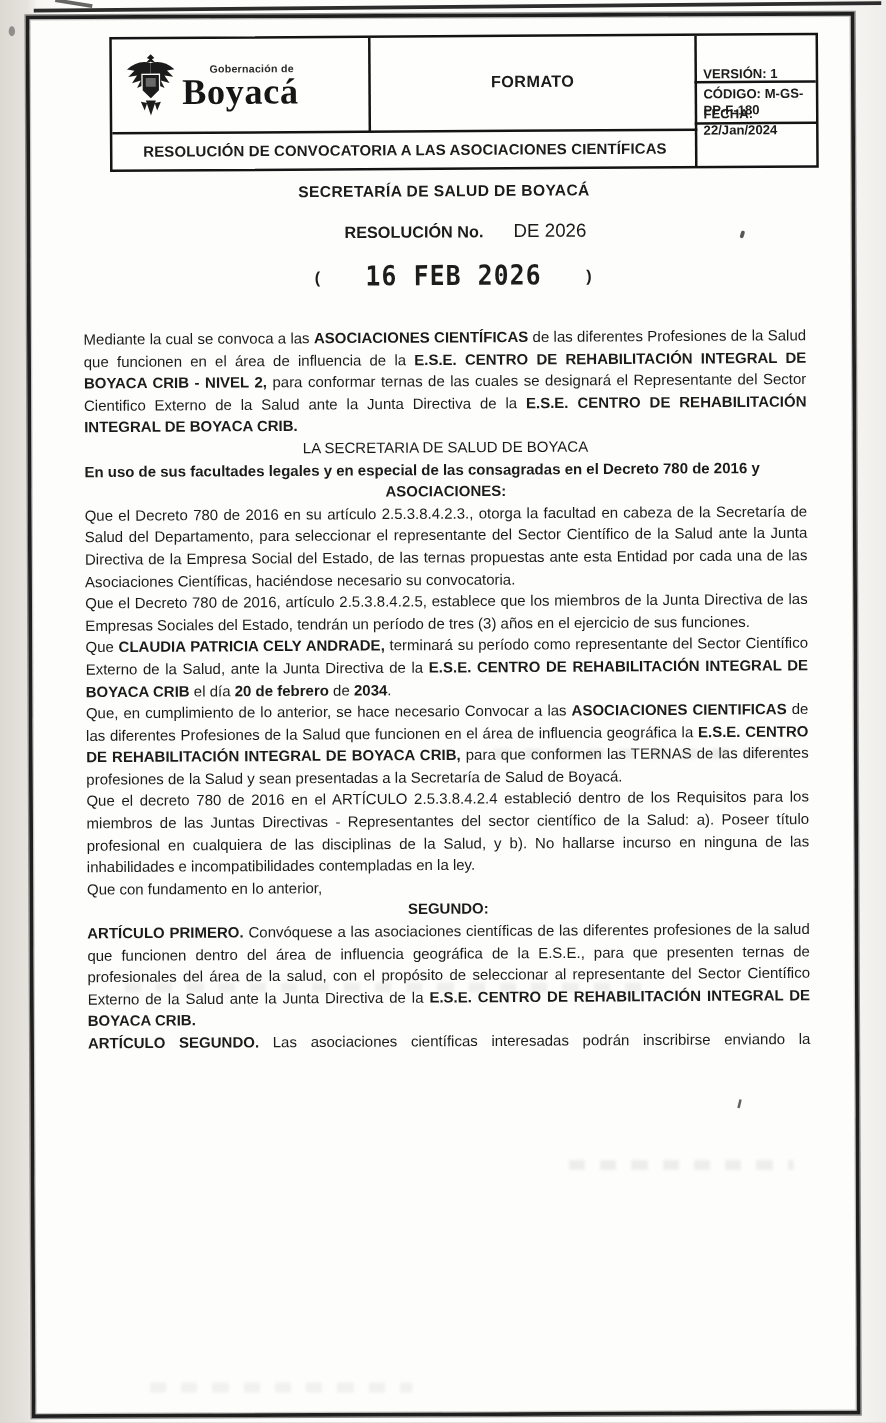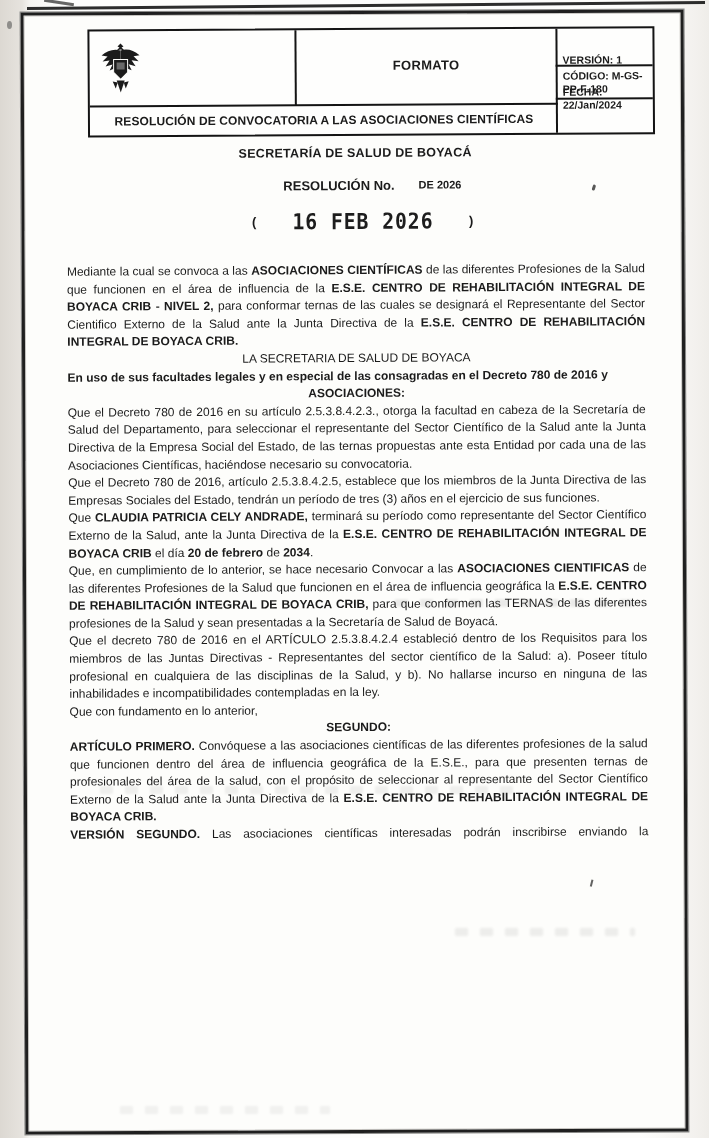--- a/index.html
+++ b/index.html
@@ -39,21 +39,21 @@
   .meta-version{top:25px;}
   .meta-codigo{top:41px;}
   .meta-fecha{top:57px;}
   .ht-titlerow{position:absolute; left:0; top:76px; width:468px; height:28px; display:flex; align-items:center; justify-content:center; font-weight:bold; font-size:12px; letter-spacing:.1px;}
 
   
   .title-block{position:absolute; left:68px; top:146px; width:578px;}
   .entity-line{text-align:center; font-weight:bold; font-size:12.5px; letter-spacing:.3px;}
   .res-row{margin-top:7px; margin-left:34px; display:flex; justify-content:center; align-items:center; gap:24px; height:36px;}
   .res-label{font-weight:bold; font-size:13px;}
-  .res-year{font-weight:bold; font-size:11px;}
+  .res-year{font-weight:normal; font-size:15px;}
   .stamp{font-family:"DejaVu Sans Mono",monospace; font-weight:bold; color:#1d1d1d;}
   .stamp-number{font-size:31px; letter-spacing:7px;}
   .date-row{margin-top:2px; margin-left:14px; display:flex; justify-content:center; align-items:center; gap:28px; height:32px;}
   .stamp-date{font-size:22px; letter-spacing:1px; transform:scaleX(.9);}
   .paren{font-size:13px; font-weight:bold;}
 
   
   #doc-body{position:absolute; left:68px; top:262px; width:578px; font-size:12px; line-height:17.6px;}
   #doc-body p{margin:0;}
   #doc-body b{font-weight:bold;}
@@ -112,20 +112,24 @@
               <path d="M21 8 C14 6 8 8 2 13 l6 1 -5 5 7 -1 -4 6 7 -2 -3 6 7 -3 -2 6 6 -4 Z"></path>
               <path d="M21 8 C28 6 34 8 40 13 l-6 1 5 5 -7 -1 4 6 -7 -2 3 6 -7 -3 2 6 -6 -4 Z"></path>
               <path d="M14 17 h14 v13 l-7 7 -7 -7 Z" stroke="#fdfdfb" stroke-width="1"></path>
               <rect x="17" y="20" width="8" height="7" fill="#fdfdfb" opacity=".35"></rect>
               <path d="M17 38 l4 12 4 -12 Z"></path>
               <path d="M13 39 l3 7 2 -6 Z"></path>
               <path d="M29 39 l-3 7 -2 -6 Z"></path>
             </g>
           </svg>
         </span>
+        <span class="logo-text">
+          <div class="logo-small">Gobernación de</div>
+          <div class="logo-big">Boyacá</div>
+        </span>
       </div>
 
       <div class="formato-cell">FORMATO</div>
       <div class="meta-cell meta-version">VERSIÓN: 1</div>
       <div class="meta-cell meta-codigo">CÓDIGO: M-GS-PP-F-180</div>
       <div class="meta-cell meta-fecha">
         <div>FECHA:</div>
         <div>22/Jan/2024</div>
       </div>
       <div class="ht-titlerow">RESOLUCIÓN DE CONVOCATORIA A LAS ASOCIACIONES CIENTÍFICAS</div>
@@ -150,21 +154,21 @@
         <p class="justify bold" data-key="facultades"><b>En uso de sus facultades legales y en especial de las consagradas en el Decreto 780 de 2016 y</b></p>
         <p class="center bold" data-key="considerando-heading"><b>ASOCIACIONES:</b></p>
         <p class="justify" data-key="decreto-423"><span>Que el Decreto 780 de 2016 en su artículo 2.5.3.8.4.2.3., otorga la facultad en cabeza de la Secretaría de Salud del Departamento, para seleccionar el representante del Sector Científico de la Salud ante la Junta Directiva de la Empresa Social del Estado, de las ternas propuestas ante esta Entidad por cada una de las Asociaciones Científicas, haciéndose necesario su convocatoria.</span></p>
         <p class="justify" data-key="decreto-425"><span>Que el Decreto 780 de 2016, artículo 2.5.3.8.4.2.5, establece que los miembros de la Junta Directiva de las Empresas Sociales del Estado, tendrán un período de tres (3) años en el ejercicio de sus funciones.</span></p>
         <p class="justify" data-key="claudia"><span>Que </span><b>CLAUDIA PATRICIA CELY ANDRADE, </b><span>terminará su período como representante del Sector Científico Externo de la Salud, ante la Junta Directiva de la </span><b>E.S.E. CENTRO DE REHABILITACIÓN INTEGRAL DE BOYACA CRIB </b><span>el día </span><b>20 de febrero </b><span>de </span><b>2034</b><span>.</span></p>
         <p class="justify" data-key="cumplimiento"><span>Que, en cumplimiento de lo anterior, se hace necesario Convocar a las </span><b>ASOCIACIONES CIENTIFICAS </b><span>de las diferentes Profesiones de la Salud que funcionen en el área de influencia geográfica la </span><b>E.S.E. CENTRO DE REHABILITACIÓN INTEGRAL DE BOYACA CRIB, </b><span>para que conformen las TERNAS de las diferentes profesiones de la Salud y sean presentadas a la Secretaría de Salud de Boyacá.</span></p>
         <p class="justify" data-key="decreto-424"><span>Que el decreto 780 de 2016 en el ARTÍCULO 2.5.3.8.4.2.4 estableció dentro de los Requisitos para los miembros de las Juntas Directivas - Representantes del sector científico de la Salud: a). Poseer título profesional en cualquiera de las disciplinas de la Salud, y b). No hallarse incurso en ninguna de las inhabilidades e incompatibilidades contempladas en la ley.</span></p>
         <p class="justify" data-key="fundamento"><span>Que con fundamento en lo anterior,</span></p>
         <p class="center bold" data-key="resuelve-heading"><b>SEGUNDO:</b></p>
         <p class="justify" data-key="articulo-primero"><b>ARTÍCULO PRIMERO. </b><span>Convóquese a las asociaciones científicas de las diferentes profesiones de la salud que funcionen dentro del área de influencia geográfica de la E.S.E., para que presenten ternas de profesionales del área de la salud, con el propósito de seleccionar al representante del Sector Científico Externo de la Salud ante la Junta Directiva de la </span><b>E.S.E. CENTRO DE REHABILITACIÓN INTEGRAL DE BOYACA CRIB.</b></p>
-        <p class="justify force-last" data-key="articulo-segundo"><b>VERSIÓN SEGUNDO. </b><span>Las asociaciones científicas interesadas podrán inscribirse enviando la</span></p>
+        <p class="justify force-last" data-key="articulo-segundo"><b>ARTÍCULO SEGUNDO. </b><span>Las asociaciones científicas interesadas podrán inscribirse enviando la</span></p>
       </div>
 
     <div class="speck-comma"></div>
     <div class="speck-tick"></div>
   </div>
 
   <div class="artifact a1"></div>
   <div class="artifact a2"></div>
   <div class="artifact a3"></div>
   <div class="artifact a4"></div>

